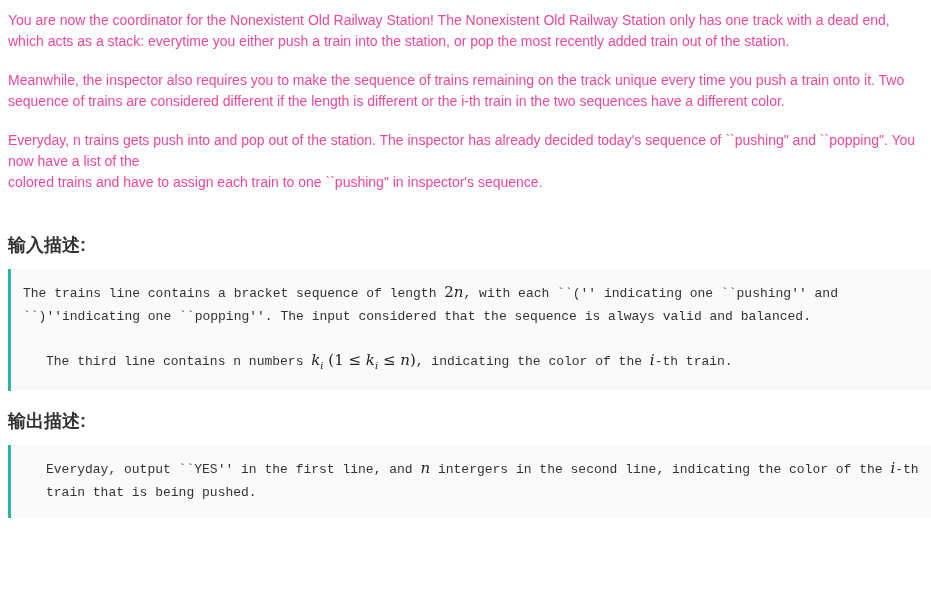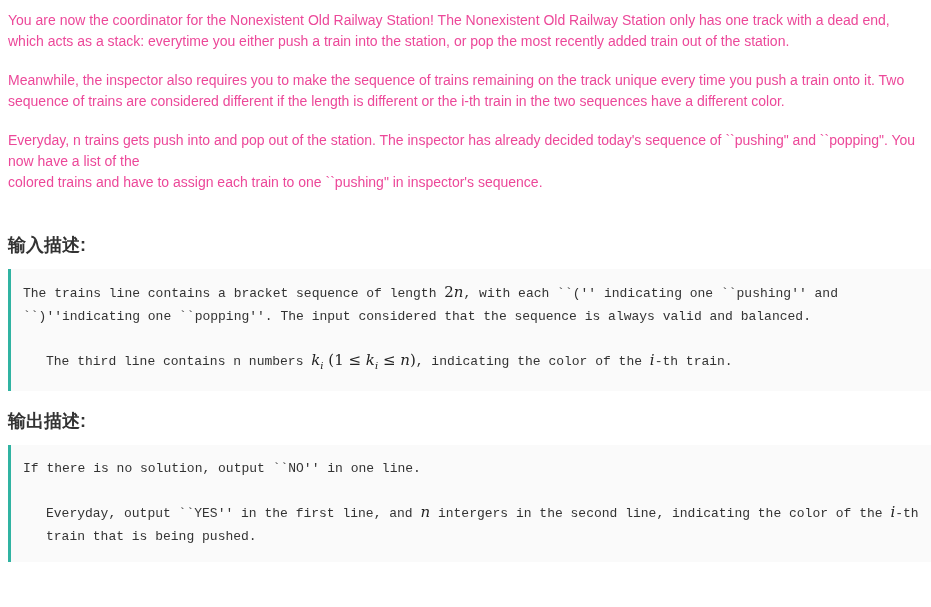--- a/index.html
+++ b/index.html
@@ -57,17 +57,16 @@
   </div>
 
   <h2 class="sec-heading">输入描述:</h2>
   <div class="code-box">
     <p class="mono-p"><span class="seg-plain">The trains line contains a bracket sequence of length </span><span class="seg-mn">2</span><span class="seg-mi">n</span><span class="seg-plain">, with each ``('' indicating one ``pushing'' and ``)''indicating one ``popping''. The input considered that the sequence is always valid and balanced.</span></p>
     <p class="mono-p"><span class="seg-plain">The third line contains n numbers </span><span class="seg-mi">k</span><sub class="seg-sub">i</sub><span class="seg-mn"> (1 ≤ </span><span class="seg-mi">k</span><sub class="seg-sub">i</sub><span class="seg-mn"> ≤ </span><span class="seg-mi">n</span><span class="seg-mn">)</span><span class="seg-plain">, indicating the color of the </span><span class="seg-mi">i</span><span class="seg-plain">-th train.</span></p>
   </div>
 
   <h2 class="sec-heading">输出描述:</h2>
   <div class="code-box">
-    <p class="mono-p"><span class="seg-plain">If there is no solution, output ``NO'' in one line.</span></p>
     <p class="mono-p"><span class="seg-plain">Everyday, output ``YES'' in the first line, and </span><span class="seg-mi">n</span><span class="seg-plain"> intergers in the second line, indicating the color of the </span><span class="seg-mi">i</span><span class="seg-plain">-th train that is being pushed.</span></p>
   </div>
 
 </div>
 
 </body></html>

